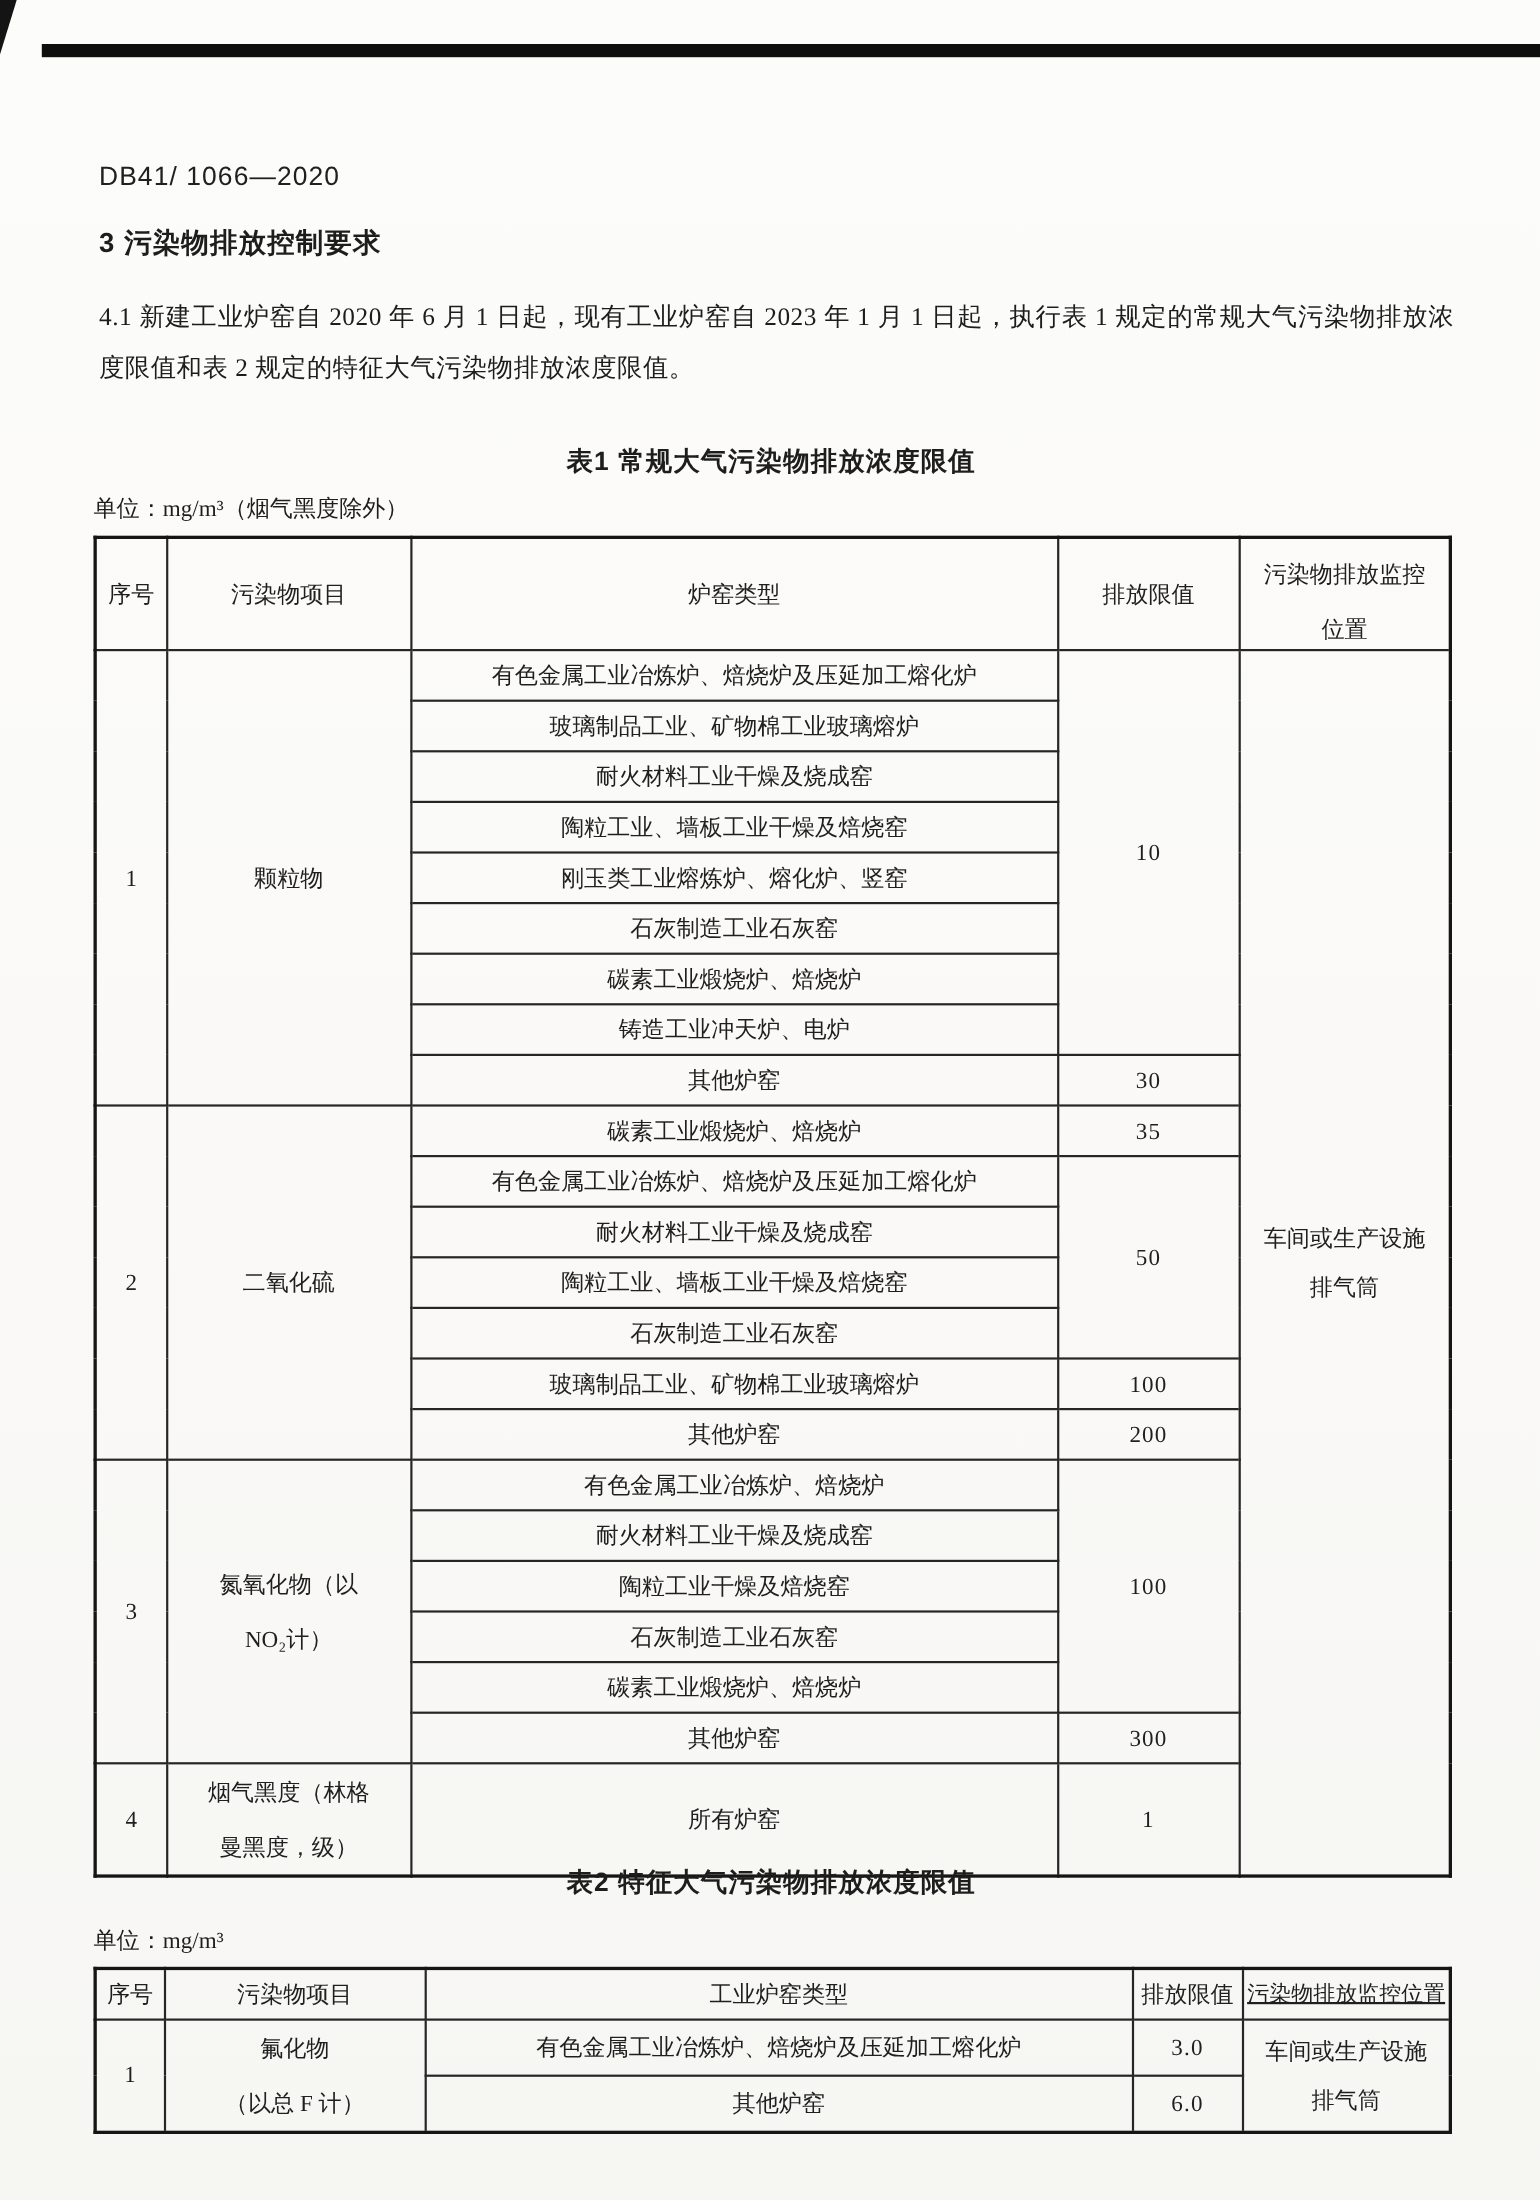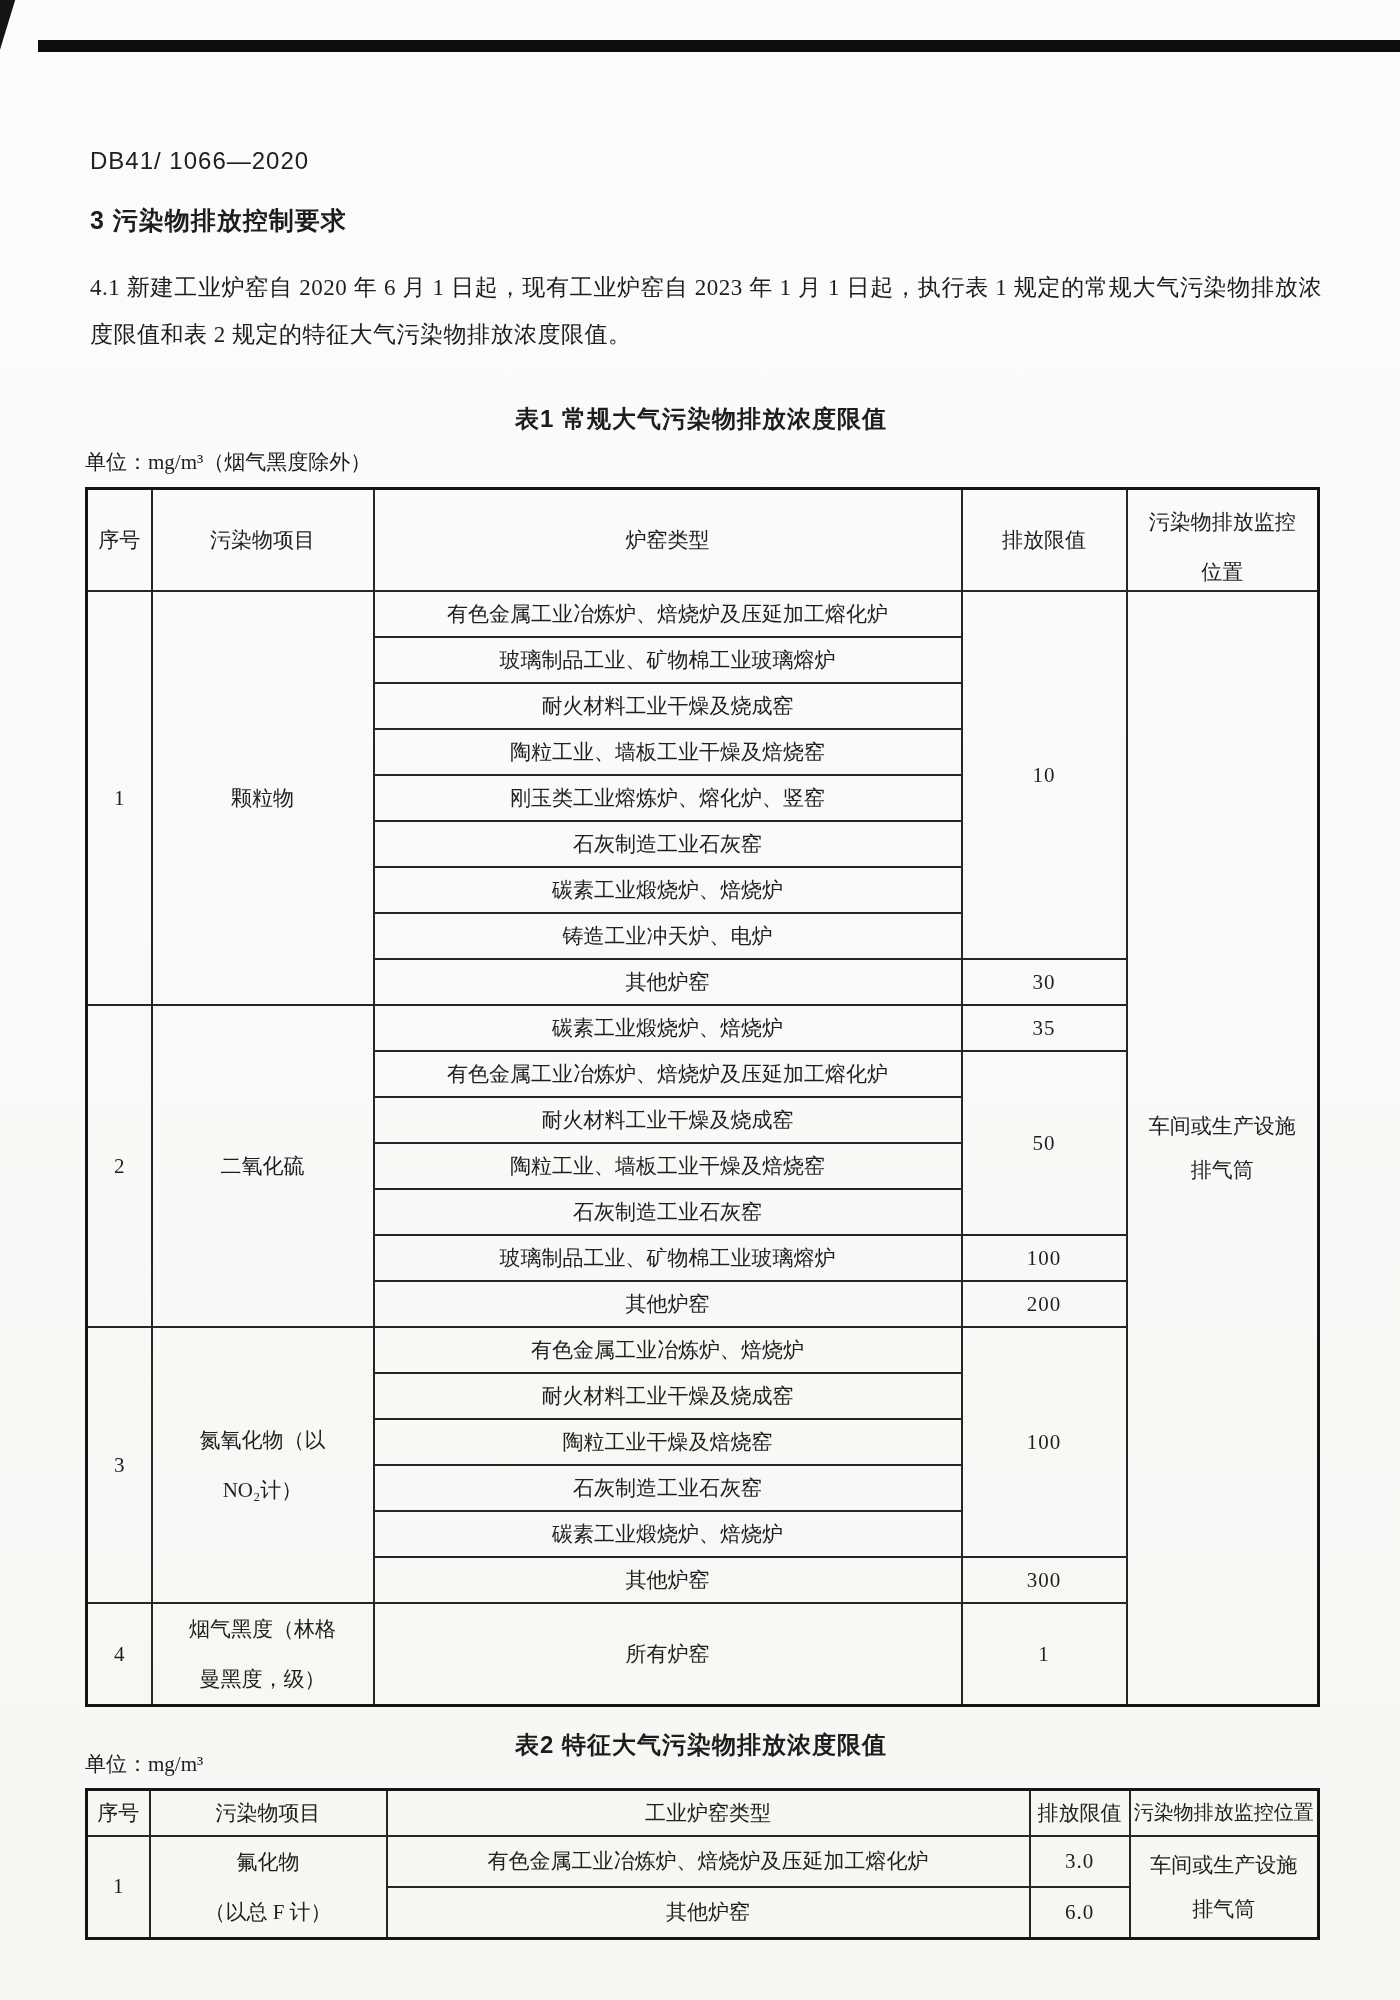--- a/index.html
+++ b/index.html
@@ -9,21 +9,21 @@
     font-family:"Liberation Serif","DejaVu Serif",serif;
     color:#1d1d1d;overflow:hidden;
   }
   .topbar{position:absolute;left:38px;right:0;top:40px;height:12px;background:#0e0e0e;}
   .corner-mark{position:absolute;left:-7px;top:-12px;width:16px;height:62px;background:#141414;transform:rotate(17deg);}
   .doc-number{position:absolute;left:90px;top:147px;font-family:"Liberation Sans","DejaVu Sans",sans-serif;font-size:24px;letter-spacing:1px;color:#202020;}
   .section-heading{position:absolute;left:90px;top:204px;font-family:"Liberation Sans","DejaVu Sans",sans-serif;font-weight:bold;font-size:25px;letter-spacing:1px;}
   .para{position:absolute;left:90px;top:264px;width:1232px;font-size:23px;line-height:47px;text-align:justify;letter-spacing:0.5px;}
   .tbl-title{position:absolute;left:85px;width:1232px;text-align:center;font-family:"Liberation Sans","DejaVu Sans",sans-serif;font-weight:bold;font-size:24px;letter-spacing:1px;}
   .t1-title{top:403px;}
-  .t2-title{top:1695px;margin-top:34px;}
+  .t2-title{top:1695px;}
   .unit-note{position:absolute;left:85px;width:1232px;text-align:left;font-size:21px;}
   .t1-unit{top:448px;}
   .t2-unit{top:1750px;}
   table.std{position:absolute;left:85px;border-collapse:collapse;table-layout:fixed;width:1232px;background:transparent;}
   table.t1{top:487px;}
   table.t2{top:1788px;}
   table.std th,table.std td{
     border:2px solid #262626;padding:0;margin:0;
     text-align:center;vertical-align:middle;
     font-size:21px;font-weight:normal;color:#1f1f1f;
@@ -33,21 +33,21 @@
   table.t1 thead tr{height:84px;}
   table.t1 tbody tr{height:46px;}
   table.t1 tbody tr.tall{height:80px;}
   table.t2 thead tr{height:46px;}
   table.t2 tbody tr{height:46px;}
   .line{display:block;}
   .lh-wide .line{line-height:42px;}
   .c-mon .line{line-height:44px;}
   .c-pol .line{line-height:50px;}
   th .line{line-height:36px;margin-top:14px;}
-  .nowrap{white-space:nowrap;}
+  .nowrap{white-space:nowrap;text-decoration:underline;}
   td.c-lim{letter-spacing:1px;}
 </style>
 </head>
 <body>
 
 <div class="page">
 
   <div class="corner-mark"></div>
   <div class="topbar"></div>
 

